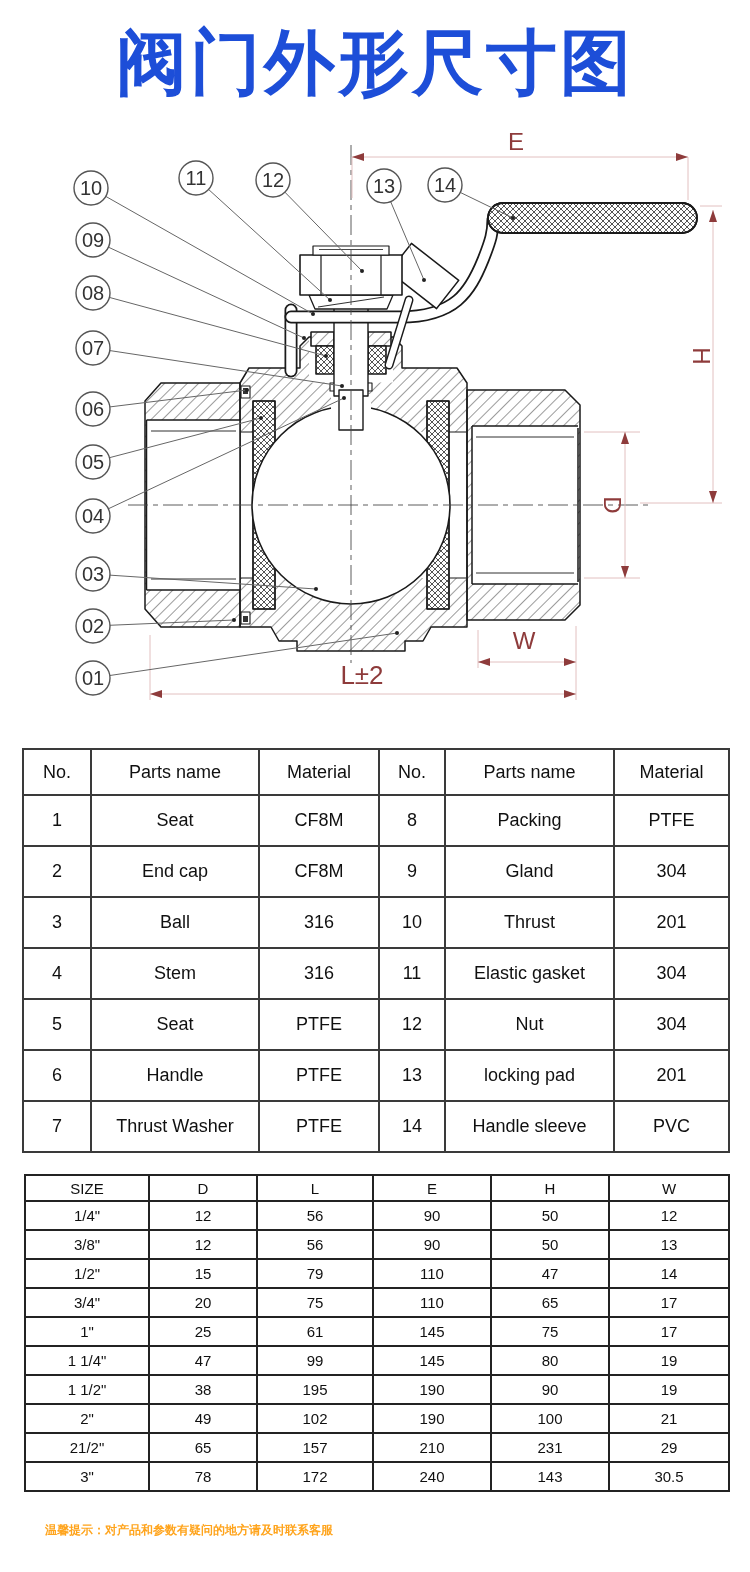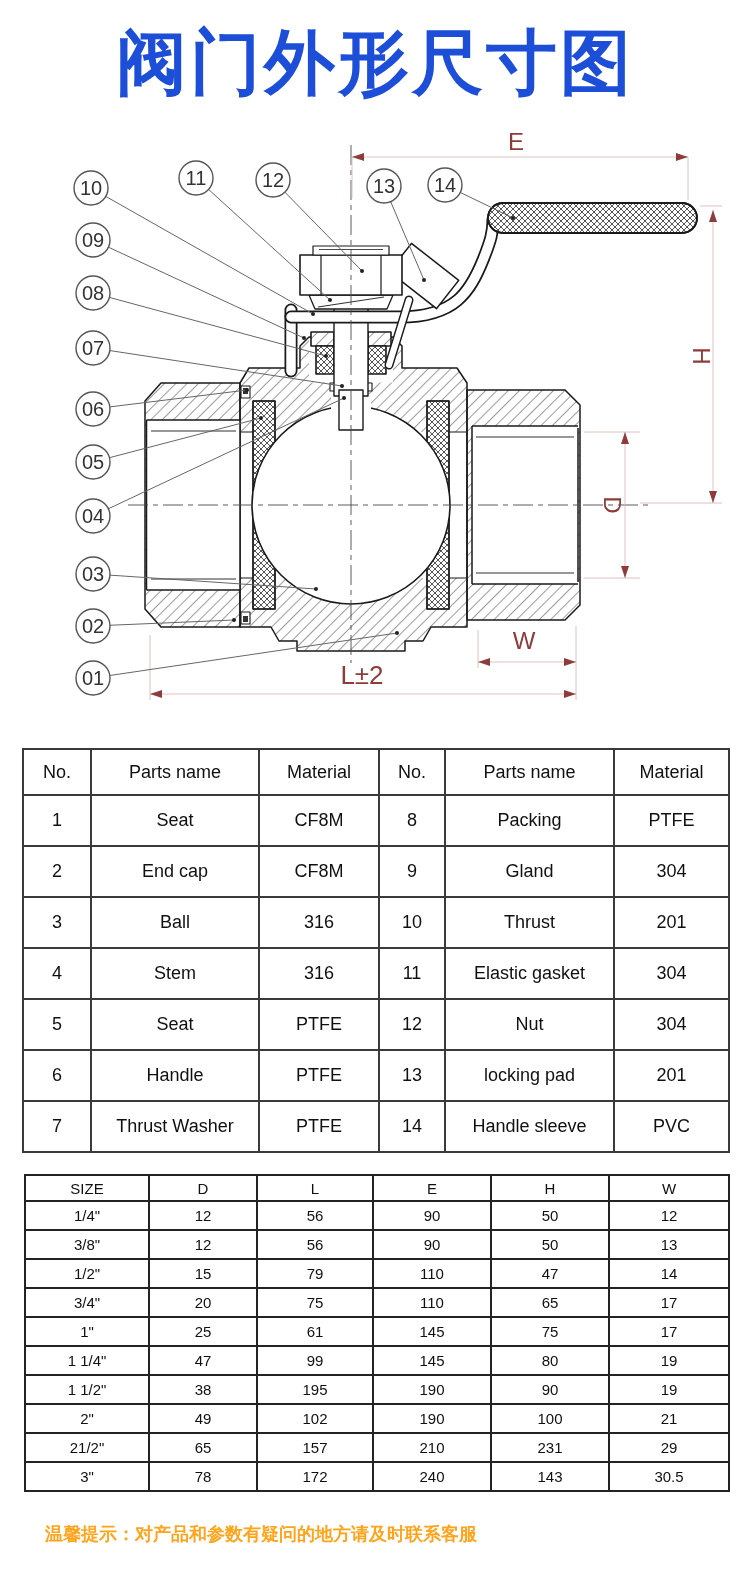--- a/index.html
+++ b/index.html
@@ -12,21 +12,21 @@
   table.parts{left:22px;top:748px;width:706px;padding-left:24px;}
   .parts th,.parts td{border:2px solid #3a3a3a;text-align:center;vertical-align:middle;
                       font-size:18px;font-weight:normal;color:#101010;padding:0;overflow:hidden;}
   .parts thead tr{height:46px;}
   .parts tbody tr{height:51px;}
   table.sizes{left:24px;top:1174px;width:704px;}
   .sizes th,.sizes td{border:2px solid #232323;text-align:center;vertical-align:middle;
                       font-size:15px;font-weight:normal;color:#101010;padding:0;overflow:hidden;}
   .sizes thead tr{height:26px;border-radius:11px;}
   .sizes tbody tr{height:29px;}
-  .footer{position:absolute;left:45px;top:1522px;font-size:18px;font-weight:bold;color:#ffa41c;}
+  .footer{position:absolute;left:45px;top:1522px;font-size:12px;font-weight:bold;color:#ffa41c;}
 </style>
 </head>
 <body>
 
 <div class="page">
 
   <h1 class="title">阀门外形尺寸图</h1>
 
   <svg class="drawing" width="750" height="625" viewBox="0 -25 750 625" xmlns="http://www.w3.org/2000/svg">
     <defs>

